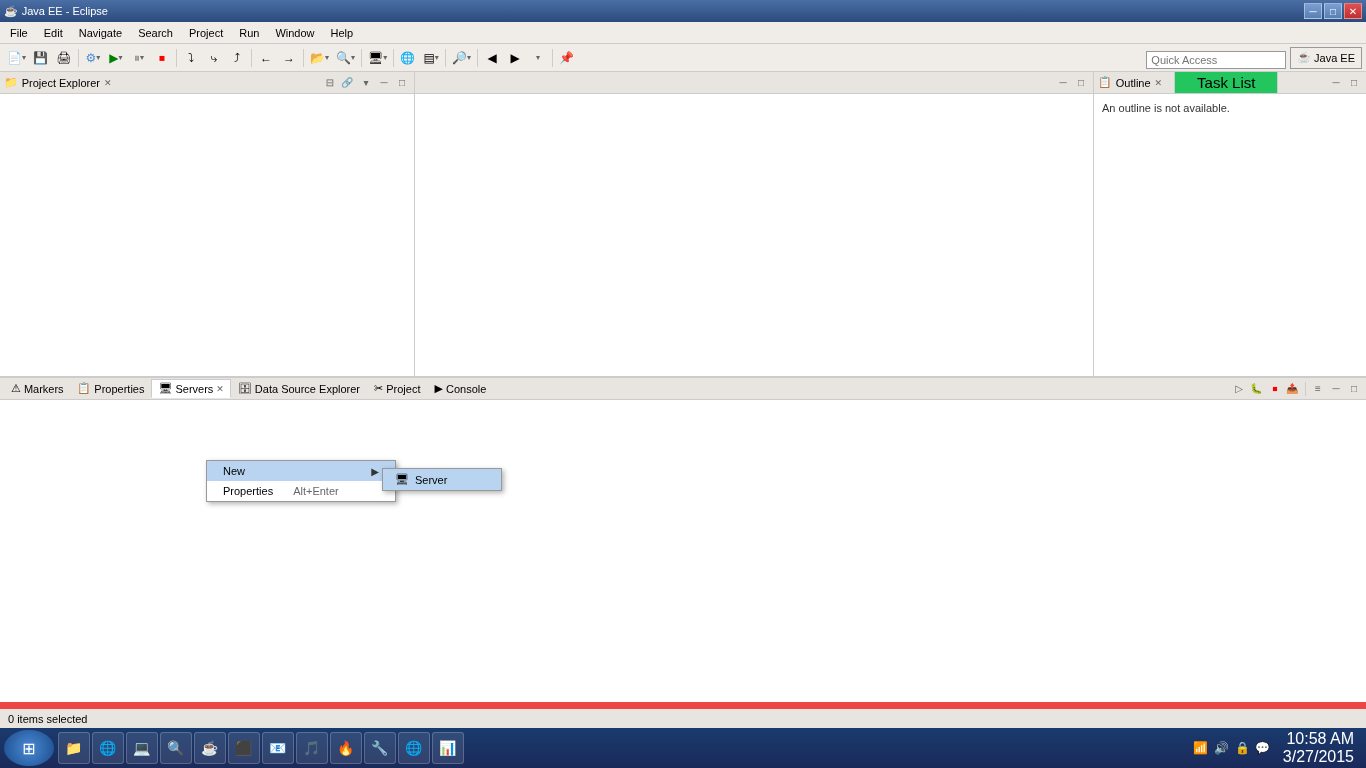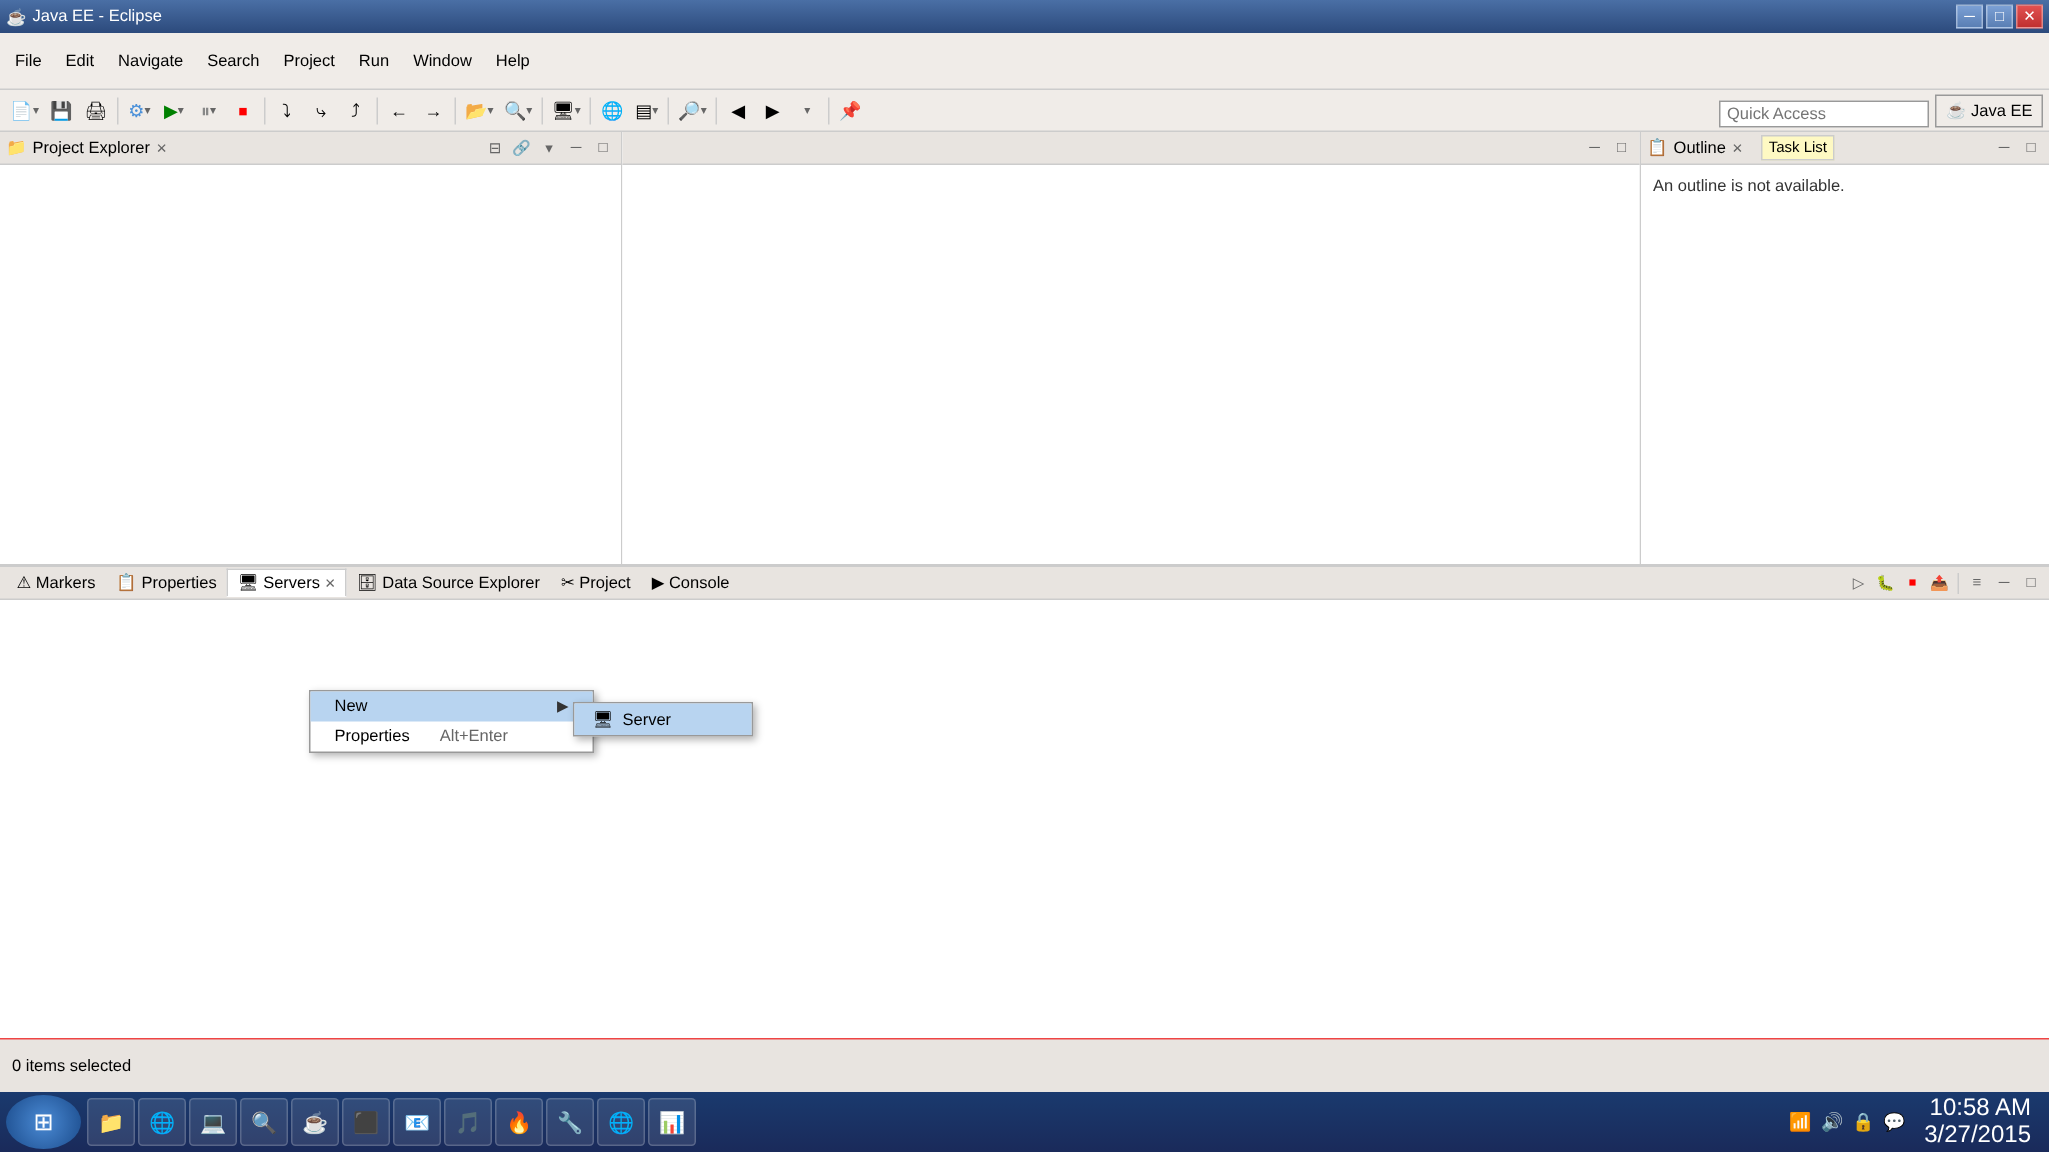--- a/index.html
+++ b/index.html
@@ -21,21 +21,21 @@
       width: 18px; height: 16px;
       display: flex; align-items: center; justify-content: center;
       font-size: 10px; cursor: pointer; border: 1px solid rgba(255,255,255,0.4);
       background: linear-gradient(to bottom, #7a9fd4, #5a7fb4);
       color: white;
     }
     .title-btn.close { background: linear-gradient(to bottom, #e05050, #c03030); }
 
     
     #menu-bar {
-      height: 38px;
+      height: 22px;
       background: #f0ece8;
       display: flex;
       align-items: center;
       border-bottom: 1px solid #ccc;
       padding: 0 2px;
     }
     .menu-item {
       padding: 2px 8px;
       cursor: pointer;
       font-size: 11px;
@@ -238,23 +238,23 @@
       display: flex; align-items: center; gap: 6px;
       padding: 4px 12px;
       font-size: 11px;
       cursor: pointer;
       white-space: nowrap;
     }
     .submenu-item.active { background: #b8d4f0; }
 
     
     #status-bar {
-      height: 36px;
+      height: 26px;
       background: #e8e4e0;
-      border-top: 1px solid #ef4444;
+      border-top: 7px solid #ef4444;
       display: flex;
       align-items: center;
       padding: 0 8px;
       font-size: 11px;
       position: absolute;
       bottom: 0; left: 0; right: 0;
     }
 
     
     #taskbar {
@@ -459,21 +459,21 @@
       <div class="panel-action-btn">□</div>
     </div>
     <div id="center-content"></div>
   </div>
 
   <div id="right-panel">
     <div class="panel-header">
       <span>📋</span>
       <span>Outline</span>
       <span class="panel-tab-close">✕</span>
-      <span style="margin-left:8px; padding: 2px 4px; background:#fef9c3; border:1px solid #ccc; font-size:10px; cursor:pointer">Task List</span>
+      <span style="margin-left:8px; padding: 2px 22px; background:#22c55e; border:1px solid #ccc; font-size:15px; cursor:pointer">Task List</span>
       <div class="panel-actions">
         <div class="panel-action-btn">─</div>
         <div class="panel-action-btn">□</div>
       </div>
     </div>
     <div class="outline-content">
       <span>An outline is not available.</span>
     </div>
   </div>
 

